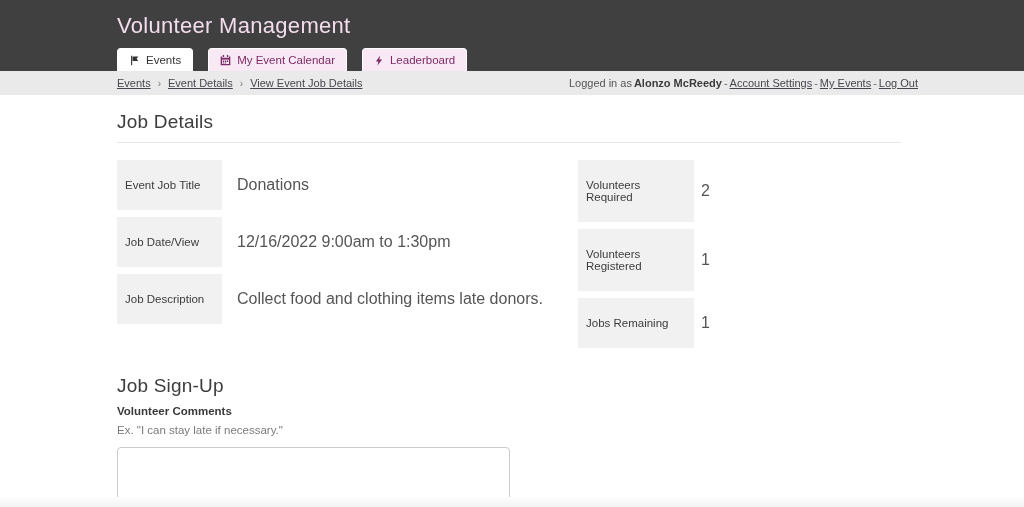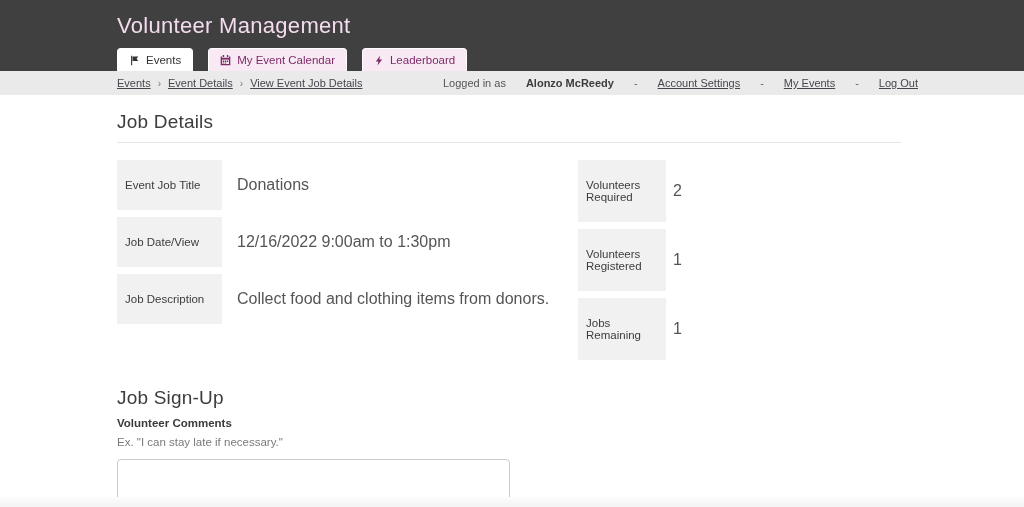--- a/index.html
+++ b/index.html
@@ -59,21 +59,21 @@
     font-size: 11px;
     color: #555555;
   }
   .breadcrumb { display: flex; align-items: center; gap: 7px; }
   .breadcrumb a, .account a {
     color: #47454e;
     text-decoration: underline;
     cursor: pointer;
   }
   .crumb-sep { color: #777777; font-size: 10px; }
-  .account { display: flex; align-items: center; gap: 20px; }
+  .account { display: flex; align-items: center; gap: 2px; }
   .account .name { font-weight: 700; color: #3b3b3b; }
   .acct-sep { color: #666666; }
 
   
   .content {
     margin-left: 117px;
     width: 784px;
     padding-top: 16px;
   }
   h2.section-heading {
@@ -92,21 +92,21 @@
   .dl-block.left  { width: 461px; flex: 0 0 461px; }
   .dl-row { display: flex; align-items: center; margin-bottom: 7px; }
   .dl-label {
     background: #f1f1f1;
     font-size: 11.5px;
     color: #3c3c3c;
     padding: 19px 8px;
     flex: 0 0 auto;
   }
   .left  .dl-label { width: 105px; }
-  .right .dl-label { width: 88px; }
+  .right .dl-label { width: 116px; }
   .dl-value { font-size: 16px; color: #555555; }
   .left  .dl-value { margin-left: 15px; }
   .right .dl-value { margin-left: 7px; }
 
   .signup-section { margin-top: 20px; }
   .comments-label {
     margin-top: 8px;
     font-size: 11.5px;
     font-weight: 700;
     color: #3a3a3a;
@@ -230,21 +230,21 @@
       <div class="dl-row">
         <span class="dl-label">Event Job Title</span>
         <span class="dl-value">Donations</span>
       </div>
       <div class="dl-row">
         <span class="dl-label">Job Date/View</span>
         <span class="dl-value">12/16/2022 9:00am to 1:30pm</span>
       </div>
       <div class="dl-row">
         <span class="dl-label">Job Description</span>
-        <span class="dl-value">Collect food and clothing items from donors.</span>
+        <span class="dl-value">Collect food and clothing items late donors.</span>
       </div>
     </div>
 
     <div class="dl-block right">
       <div class="dl-row">
         <span class="dl-label">Volunteers Required</span>
         <span class="dl-value">2</span>
       </div>
       <div class="dl-row">
         <span class="dl-label">Volunteers Registered</span>

